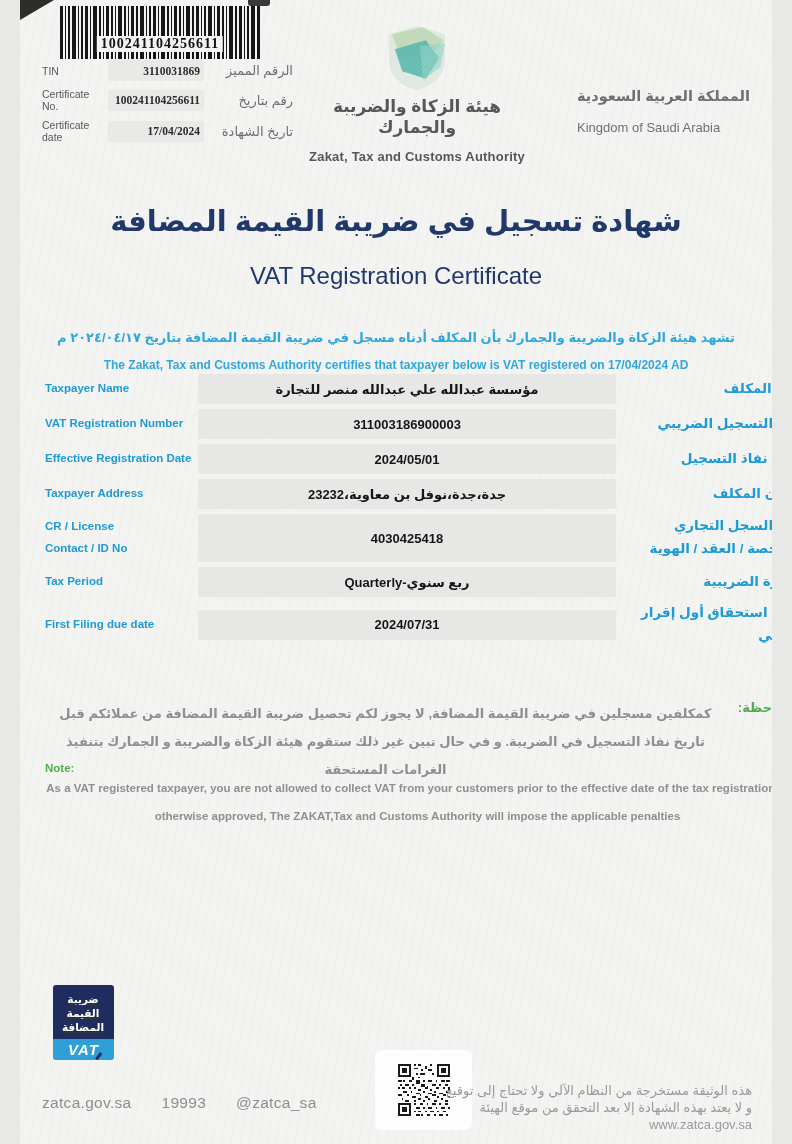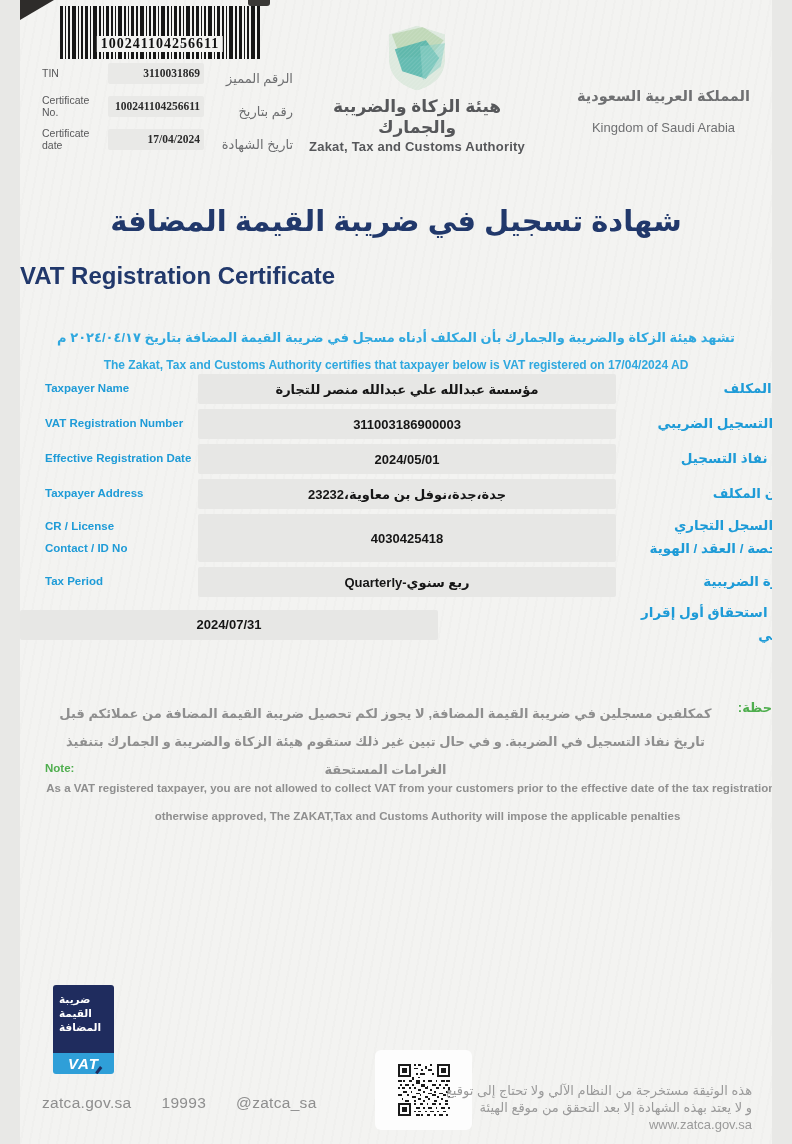--- a/index.html
+++ b/index.html
@@ -23,36 +23,36 @@
   .barcode-number { position:absolute; left:50%; top:30px; transform:translateX(-50%);
     background:#f3f3f1; padding:0 4px; font-family:"Liberation Serif","DejaVu Serif",serif;
     font-size:14px; font-weight:bold; letter-spacing:1px; color:#111; white-space:nowrap; }
 
   .cert-info { position:absolute; left:22px; top:60px; width:265px; }
   .irow { display:flex; align-items:center; margin-bottom:7px; }
   .ilab { width:66px; font-size:10.5px; color:#58585a; }
   .ibox { width:96px; height:21px; background:#e9e9e7; border-radius:2px;
     display:flex; align-items:center; justify-content:flex-end; padding-right:4px;
     font-family:"Liberation Serif","DejaVu Serif",serif; font-size:11.5px; font-weight:bold; color:#2b2b2b; }
-  .ilab-ar { flex:1; text-align:right; direction:rtl; font-size:13px; color:#6d6e70; padding-right:14px;margin-top:11px; }
+  .ilab-ar { flex:1; text-align:right; direction:rtl; font-size:13px; color:#6d6e70; padding-right:14px; }
 
   .org-block { position:absolute; left:278px; top:24px; width:238px; text-align:center; }
   .org-block svg { display:block; margin:0 auto; }
   .org-name-ar { margin-top:4px; direction:rtl; font-size:17px; font-weight:bold; color:#56575a; }
-  .org-name-en { margin-top:1px; font-size:13px; font-weight:bold; color:#56575a; letter-spacing:.2px; }
-
-  .kingdom-block { position:absolute; right:22px; top:88px; text-align:center; }
+  .org-name-en { margin-top:11px; font-size:13px; font-weight:bold; color:#56575a; letter-spacing:.2px; }
+
+  .kingdom-block { position:absolute; right:22px; top:88px; text-align:left; }
   .kingdom-ar { direction:rtl; font-size:14.5px; font-weight:600; color:#6f7072; }
   .kingdom-en { margin-top:16px; font-size:13px; color:#6f7072; }
 
   
   .title-ar { position:absolute; left:0; top:204px; width:100%; text-align:center;
     direction:rtl; font-size:29px; font-weight:bold; color:#21386b; }
-  .title-en { position:absolute; left:0; top:262px; width:100%; text-align:left;
-    font-size:24px; font-weight:bold; color:#21386b; }
+  .title-en { position:absolute; left:0; top:262px; width:100%; text-align:center;
+    font-size:24px; font-weight:normal; color:#21386b; }
 
   
   .stmt-ar { position:absolute; left:0; top:330px; width:100%; text-align:center;
     direction:rtl; font-size:13px; font-weight:bold; color:#2fa8df; }
   .stmt-en { position:absolute; left:0; top:358px; width:100%; text-align:center;
     font-size:12px; font-weight:bold; color:#2fa8df; }
 
   
   .ftable { position:absolute; left:0; top:374px; width:792px; }
   .frow { display:flex; align-items:center; margin-bottom:5px; }
@@ -67,21 +67,21 @@
   
   .note-ar { position:absolute; left:25px; top:700px; width:745px; display:flex; direction:rtl; }
   .note-ar .nlab { width:64px; font-size:13px; font-weight:bold; color:#4fae4e; text-align:right; }
   .note-ar .ntxt { flex:1; text-align:center; font-size:13px; font-weight:bold; color:#8f8f8f; line-height:28px; }
   .note-en { position:absolute; left:25px; top:762px; width:745px; display:flex;flex-direction:column; }
   .note-en .nlab { width:70px; font-size:11.5px; font-weight:bold; color:#4fae4e; }
   .note-en .ntxt { flex:1; text-align:center; font-size:11.5px; font-weight:bold; color:#8f8f8f; line-height:28px; }
 
   
   .vat-logo { position:absolute; left:33px; top:985px; width:61px; border-radius:3px; overflow:hidden; }
-  .vat-top { background:#1f2c5e; padding:7px 7px 19px 6px; text-align:left; direction:rtl; }
+  .vat-top { background:#1f2c5e; padding:7px 7px 5px 6px; text-align:center; direction:rtl;text-decoration:underline; }
   .vat-top div { color:#fff; font-size:10.5px; font-weight:bold; line-height:14px; }
   .vat-band { position:relative; background:#2f9fd8; height:21px; display:flex; align-items:center; justify-content:center; }
   .vat-band span { color:#fff; font-size:15px; font-weight:bold; font-style:italic; letter-spacing:1px; }
   .vat-check { position:absolute; right:13px; bottom:2px; width:10px; height:8px;
     border-right:3px solid #1f2c5e; transform:rotate(38deg); }
 
   
   .footer-left { position:absolute; left:22px; top:1094px; display:flex; gap:30px; align-items:baseline; }
   .footer-left span { font-size:15.5px; color:#8e8e8e; letter-spacing:.3px; }
   .qr-card { position:absolute; left:355px; top:1050px; width:97px; height:80px;
@@ -242,20 +242,21 @@
       </div>
     </div>
 
     <div class="frow">
       <div class="fl">Tax Period</div>
       <div class="fbox" dir="rtl">ربع سنوي-Quarterly</div>
       <div class="fr">الفترة الضريبية</div>
     </div>
 
     <div class="frow">
+      <div class="fl">First Filing due date</div>
       <div class="fbox">2024/07/31</div>
       <div class="fr">
         <div>تاريخ استحقاق أول إقرار</div>
         <div>ضريبي</div>
       </div>
     </div>
 
   </div>
 
   <div class="note-ar">

